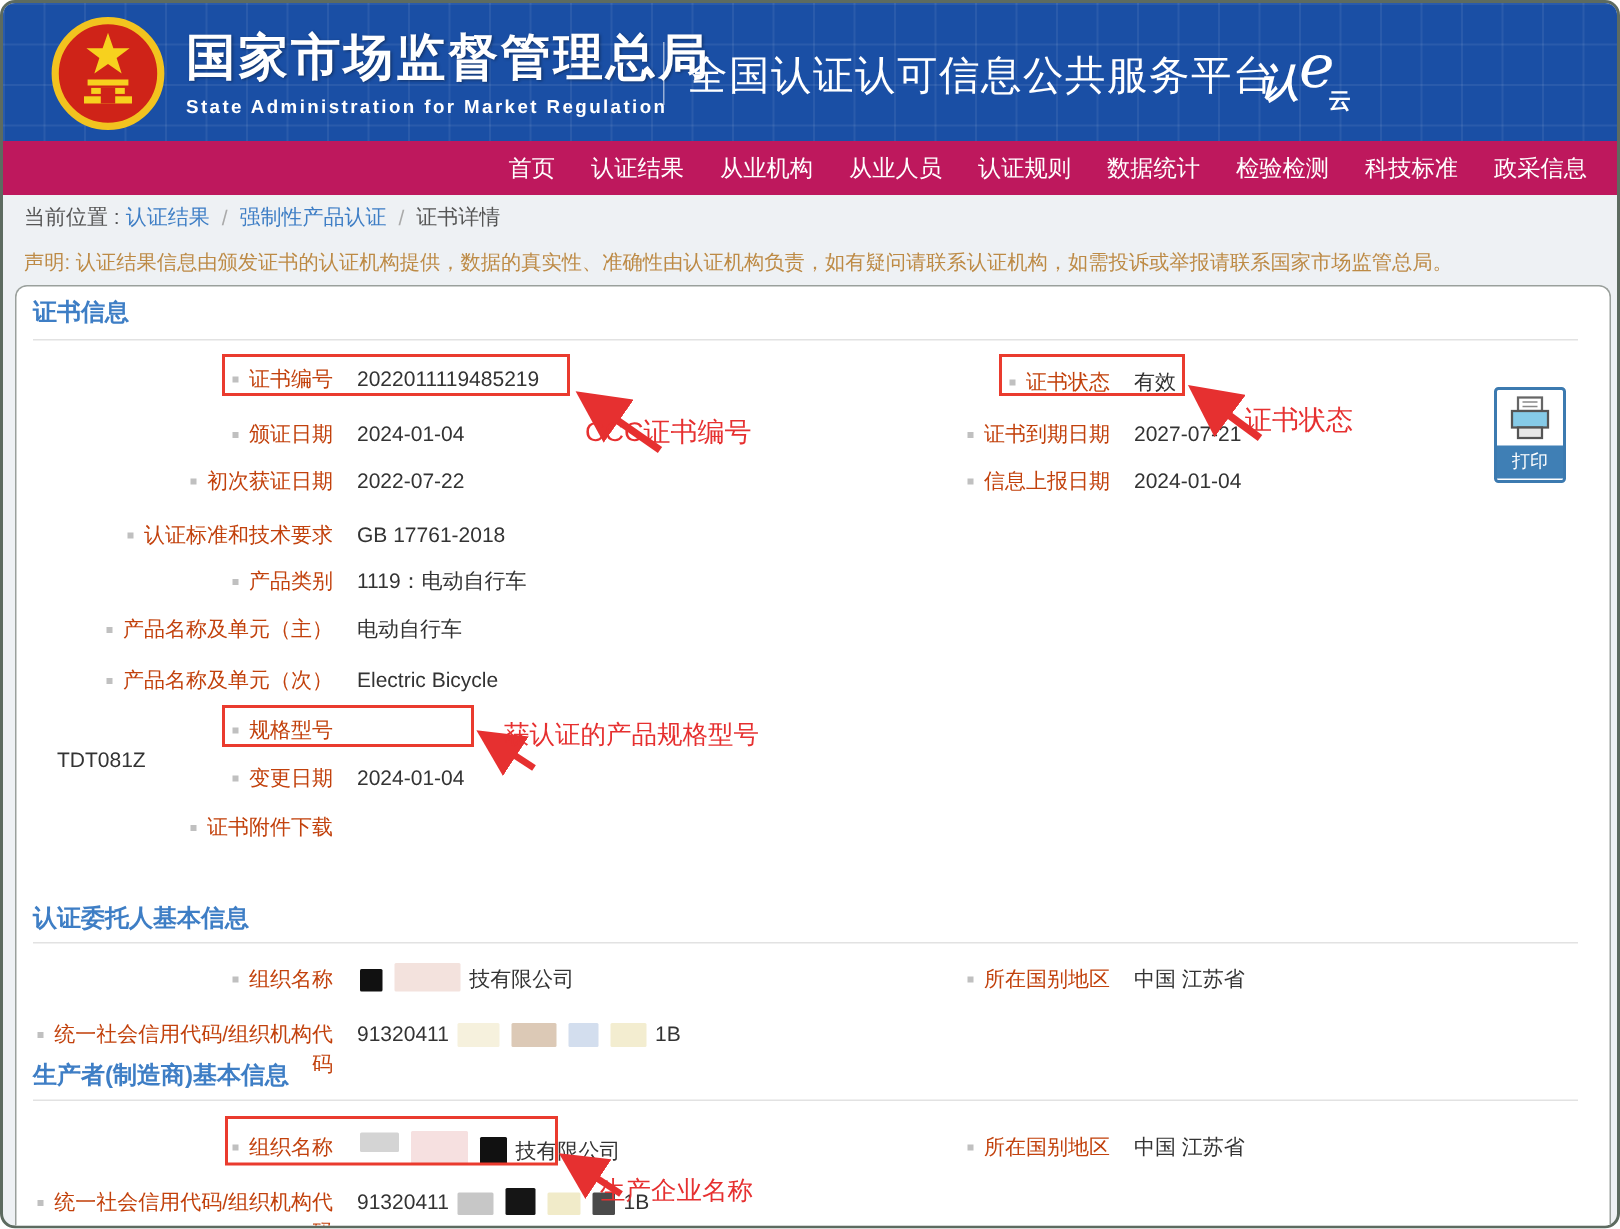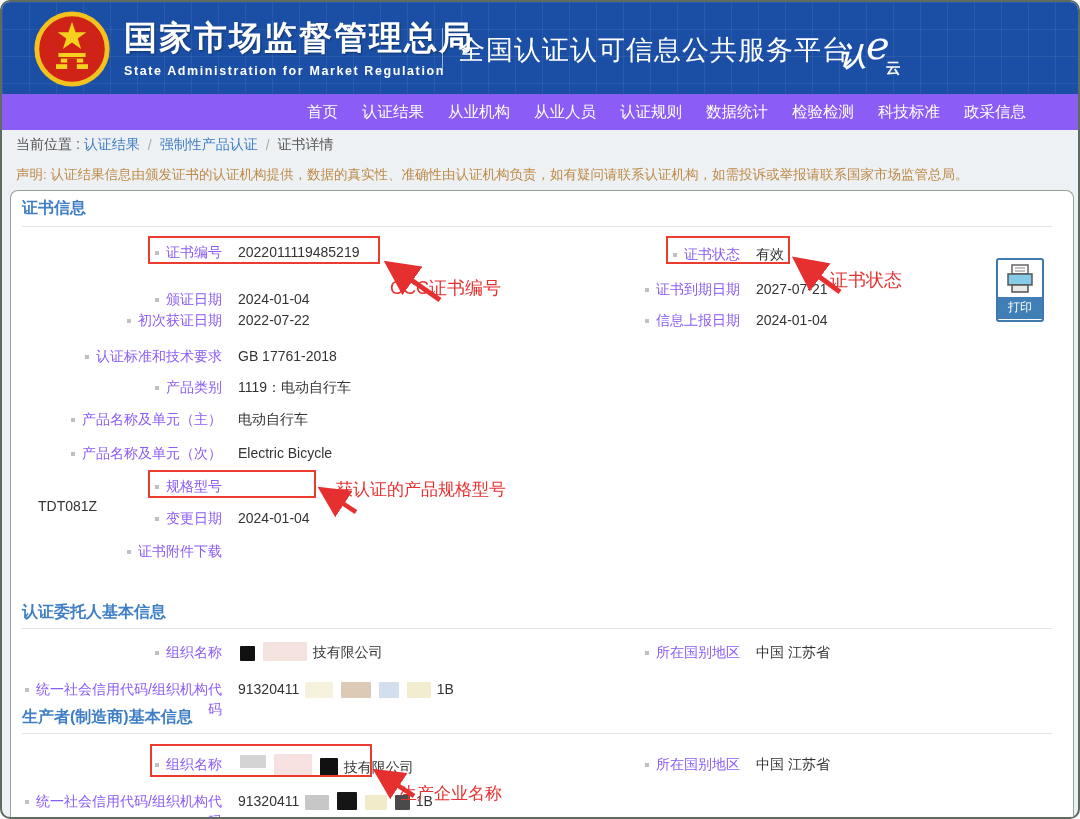--- a/index.html
+++ b/index.html
@@ -27,43 +27,43 @@
   .hdr-divider { position:absolute; left:440px; top:26px; width:1px; height:42px; background:rgba(255,255,255,.55); }
   .platform-title { position:absolute; left:456px; top:30px; color:#fff; font-size:27px; font-weight:500; letter-spacing:1px; }
   .ryun-logo { position:absolute; left:838px; top:26px; color:#fff; }
   .ryun-ren { font-size:26px; font-weight:bold; font-style:italic; }
   .ryun-e { font-size:40px; font-style:italic; font-family:"DejaVu Serif",serif; position:relative; top:-6px; }
   .ryun-yun { font-size:15px; font-weight:bold; position:relative; top:8px; left:-4px; }
 
   
   .nav {
     position:absolute; left:0; top:92px; width:100%; height:36px;
-    background:#8b5cf6; display:flex; align-items:center;
-    justify-content:flex-end; gap:24px; padding-right:52px;
+    background:#be185d; display:flex; align-items:center;
+    justify-content:flex-end; gap:24px; padding-right:20px;
   }
   .nav-item { color:#fff; font-size:15.5px; font-weight:500; cursor:pointer; white-space:nowrap; }
 
   
   .crumbbar { position:absolute; left:0; top:128px; width:100%; height:30px; display:flex; align-items:center; padding-left:14px; font-size:14px; color:#555; }
   .crumb-link { color:#3e7ec5; cursor:pointer; margin:0 4px; }
   .crumb-sep { color:#aaa; margin:0 4px; }
   .crumb-cur { margin-left:4px; color:#555; }
   .noticebar { position:absolute; left:0; top:158px; width:100%; height:30px; display:flex; align-items:center; padding-left:14px; font-size:13.5px; color:#bd8a45; }
 
   
   .panel {
     position:absolute; left:8px; top:188px; width:1064px; height:631px;
     background:#fff; border:1px solid #9aa09c; border-bottom:none;
     border-radius:8px 8px 0 0;
   }
   .sec-title { position:absolute; left:20px; font-size:16px; font-weight:bold; color:#3e7ec5; }
   .sec-line { position:absolute; left:20px; width:1030px; height:1px; background:#e2e2e2; }
 
   .frow { position:absolute; display:flex; align-items:flex-start; font-size:14px; line-height:20px; }
-  .flabel { width:200px; text-align:right; color:#8b5cf6; }
+  .flabel { width:200px; text-align:right; color:#c2410c; }
   .flabel::before { content:""; display:inline-block; width:4px; height:4px; background:#c0c0c0; margin-right:7px; vertical-align:2px; }
   .flabel-r { width:126px; }
   .fvalue { margin-left:16px; color:#333; white-space:nowrap; }
 
   
   .redact { display:inline-block; vertical-align:-4px; margin:0 2px; border-radius:1px; }
   .rd-black  { width:15px; height:15px; background:#111; }
   .rd-pink   { width:44px; height:19px; background:#f3e2dd; }
   .rd-gray-s { width:26px; height:13px; background:#d4d4d4; vertical-align:4px; }
   .rd-pink-l { width:38px; height:22px; background:#f6e0e0; }
@@ -140,21 +140,21 @@
 
   <div class="panel"></div>
 
   <div class="sec-title" style="top:196px;">证书信息</div>
   <div class="sec-line" style="top:224px;"></div>
 
   <div class="frow" style="left:20px; top:240px;">
     <span class="flabel">证书编号</span>
     <span class="fvalue">2022011119485219</span>
   </div>
-  <div class="frow" style="left:20px; top:287px;">
+  <div class="frow" style="left:20px; top:277px;">
     <span class="flabel">颁证日期</span>
     <span class="fvalue">2024-01-04</span>
   </div>
   <div class="frow" style="left:20px; top:308px;">
     <span class="flabel">初次获证日期</span>
     <span class="fvalue">2022-07-22</span>
   </div>
   <div class="frow" style="left:20px; top:344px;">
     <span class="flabel">认证标准和技术要求</span>
     <span class="fvalue">GB 17761-2018</span>

